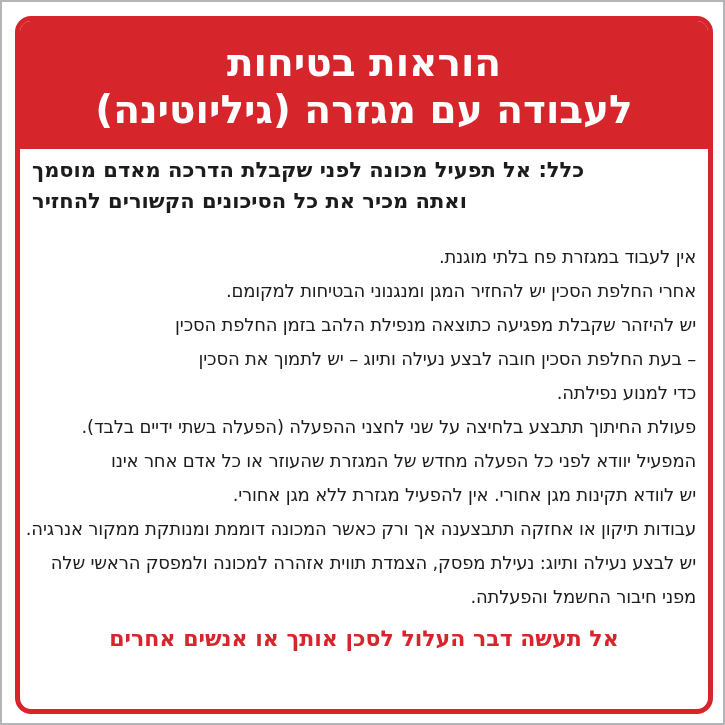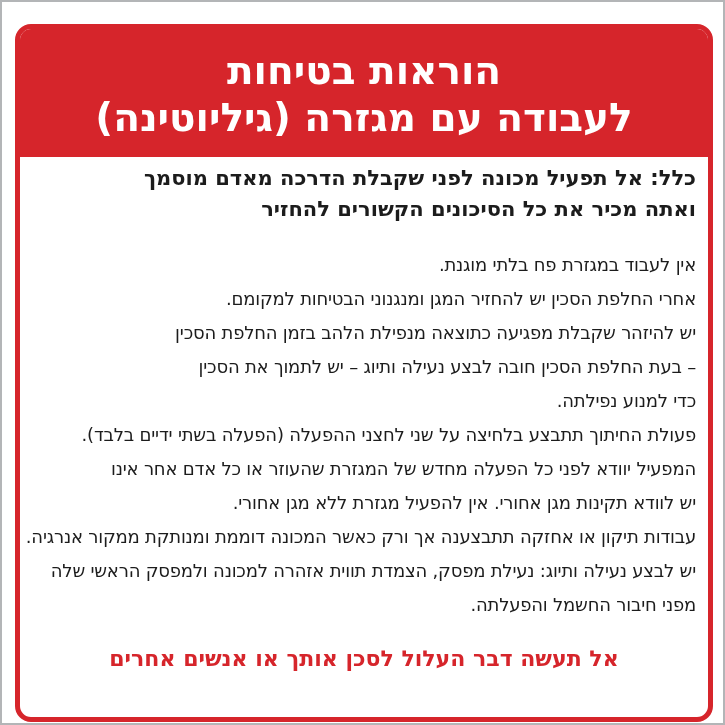--- a/index.html
+++ b/index.html
@@ -12,21 +12,21 @@
   }
   .canvas {
     position: absolute; inset: 0;
     width: 725px; height: 725px;
     box-sizing: border-box;
     border: 2px solid #b3b5b7;
     background: #ffffff;
   }
   .frame {
     position: absolute;
-    left: 13px; top: 22px;
+    left: 13px; top: 14px;
     width: 698px; height: 698px;
     box-sizing: border-box;
     border: 5px solid #d6252b;
     border-radius: 16px;
     background: #ffffff;
     overflow: hidden;
   }
   .header {
     background: #d6252b;
     height: 126px;
@@ -44,36 +44,36 @@
     line-height: 47px;
     white-space: nowrap;
     direction: rtl;
   }
   .body-area {
     direction: rtl;
     padding: 6px 12px 0 12px;
     color: #1c1c1c;
   }
   .intro-line {
-    text-align: right;
+    text-align: left;
     font-weight: bold;
     font-size: 21px;
     line-height: 31px;
     white-space: nowrap;
   }
   .rules { margin-top: 23px; }
   .rule-line {
     text-align: right;
     font-size: 18px;
     line-height: 34px;
     white-space: nowrap;
     letter-spacing: -0.2px;
   }
   .footer-line {
-    margin-top: 22px;
+    margin-top: 10px;
     text-align: center;
     font-weight: bold;
     font-size: 22px;
     line-height: 30px;
     color: #d6252b;
     white-space: nowrap;
     direction: rtl;
   }
 </style>
 </head>

